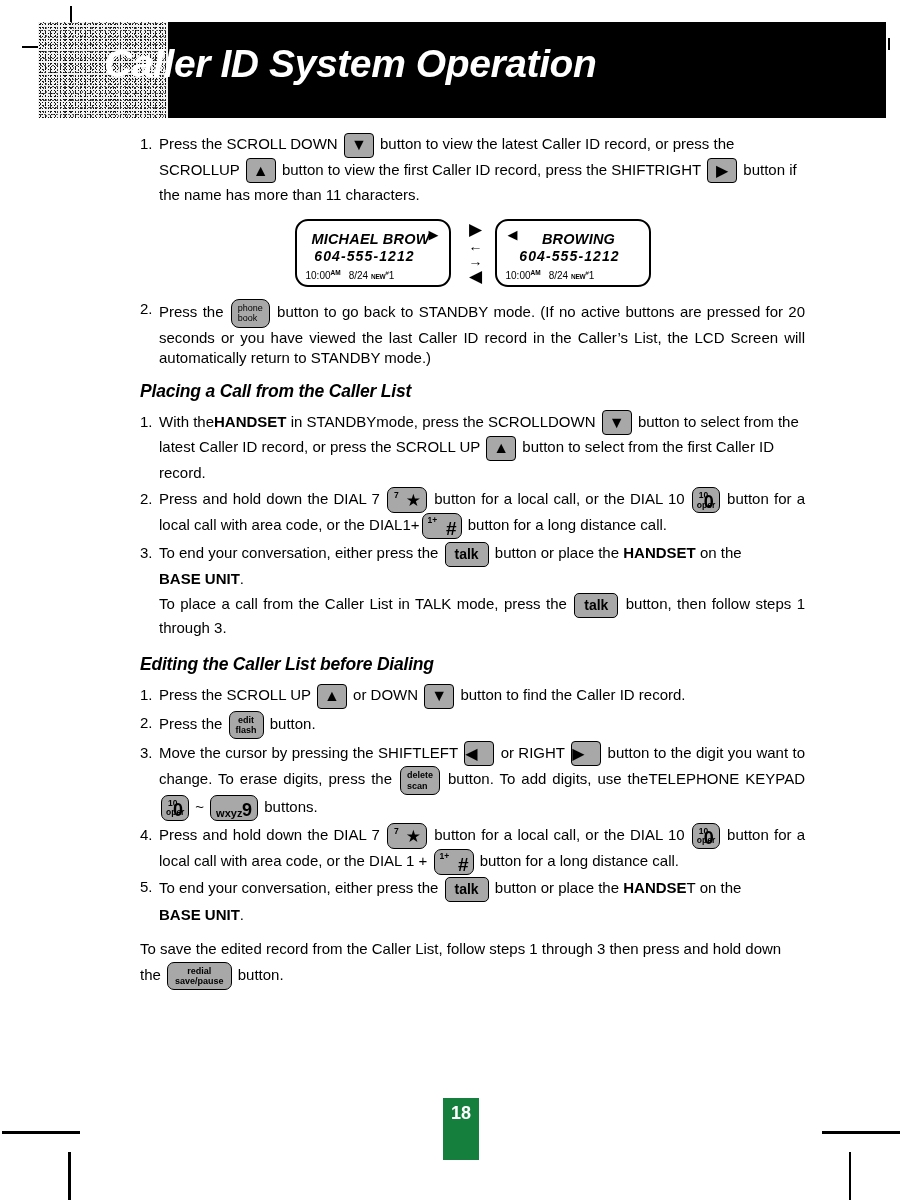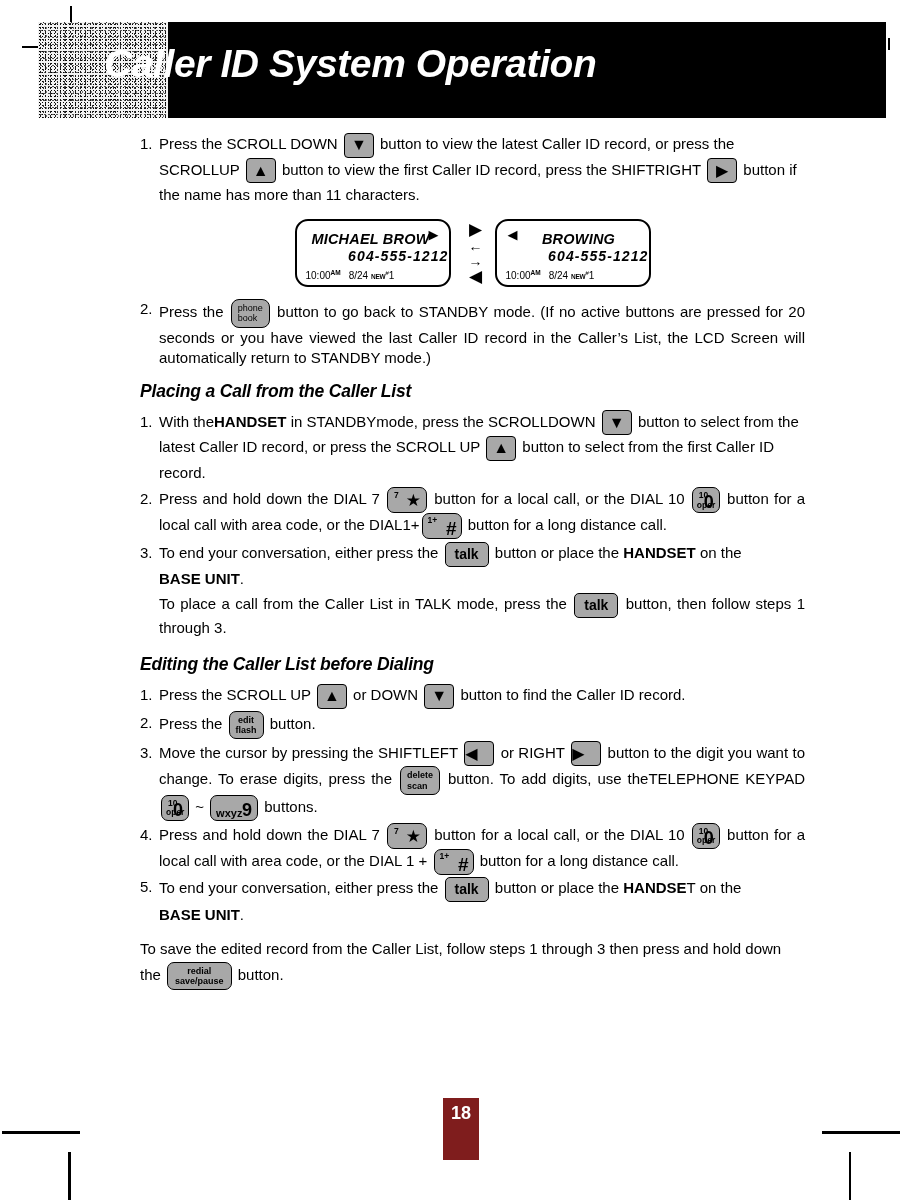--- a/index.html
+++ b/index.html
@@ -235,27 +235,27 @@
     top: 10px;
     font-size: 14.5px;
     font-weight: bold;
     font-style: italic;
     letter-spacing: 0.2px;
   }
   .lcd-left .lcd-name { text-align: center; padding-right: 4px; }
   .lcd-right .lcd-name { text-align: center; padding-left: 12px; }
   .lcd-number {
     position: absolute;
-    left: 0; right: 0;
+    left: 0; right: 16px;
     top: 27px;
     font-size: 14px;
     font-weight: bold;
     font-style: italic;
     letter-spacing: 1.1px;
-    text-align: right;
+    text-align: center;
   }
   .lcd-right .lcd-number { padding-left: 10px; }
   .lcd-status {
     position: absolute;
     left: 9px;
     top: 48px;
     font-size: 10px;
     white-space: nowrap;
   }
   .lcd-status .sm { font-size: 6.5px; vertical-align: super; font-weight: bold; }
@@ -300,21 +300,21 @@
   .note-label { flex: 0 0 58px; font-weight: bold; }
   .note-body  { flex: 1 1 auto; }
 
   
   .page-box {
     position: absolute;
     left: 443px;
     top: 1098px;
     width: 36px;
     height: 62px;
-    background: #7f1d1d;
+    background: #15803d;
   }
   .page-num {
     position: absolute;
     left: 0; right: 0;
     top: 5px;
     text-align: center;
     color: #fff;
     font-size: 18px;
     font-weight: bold;
   }

